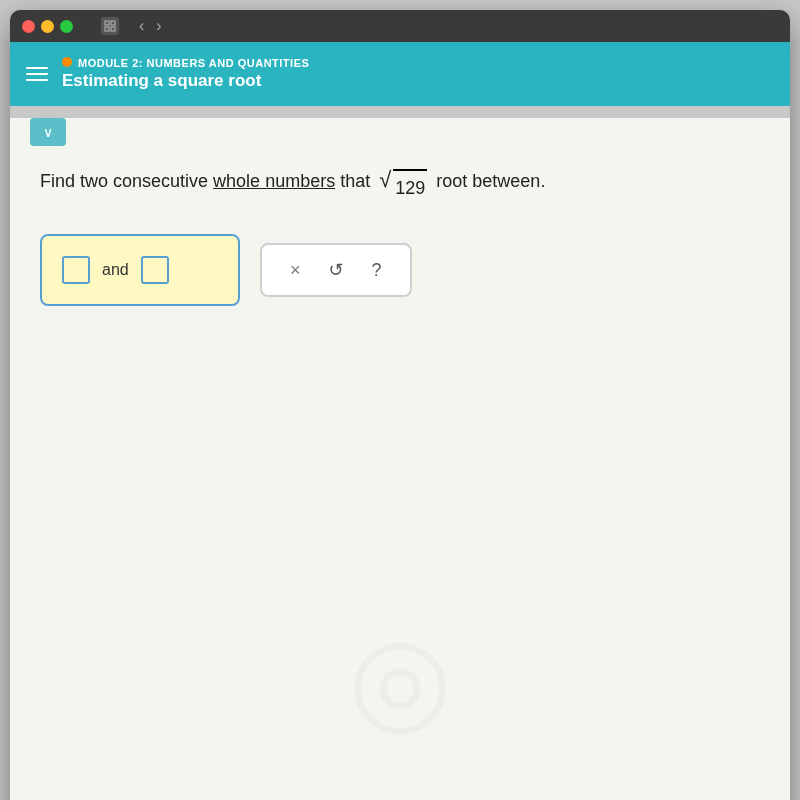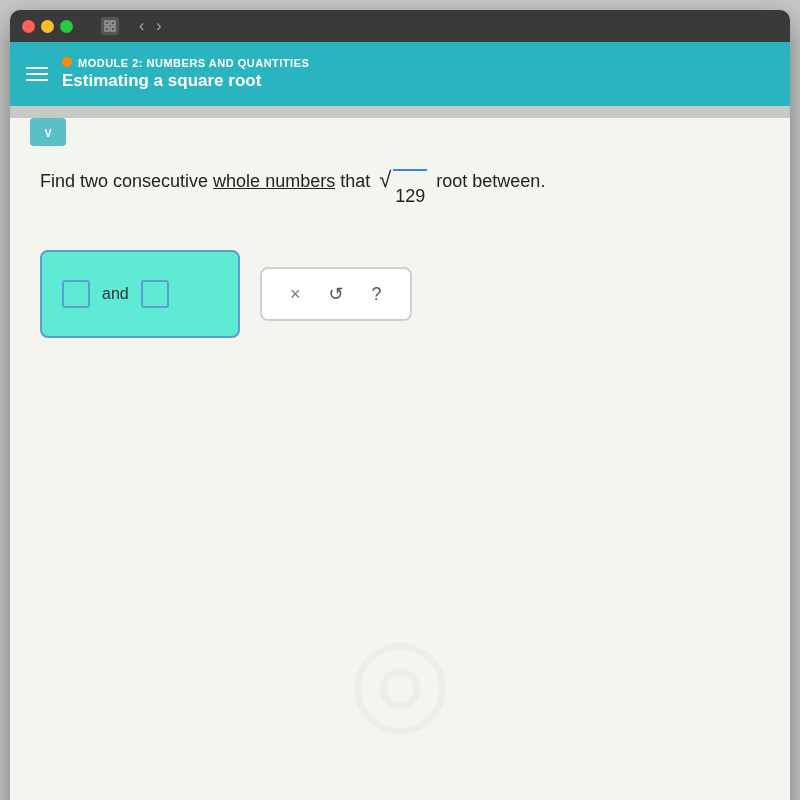--- a/index.html
+++ b/index.html
@@ -177,42 +177,42 @@
     }
 
     .sqrt-symbol {
       font-size: 22px;
       line-height: 1;
       position: relative;
     }
 
     .sqrt-content {
       display: inline-block;
-      border-top: 2px solid #3b82f6;
-      padding: 12px 2px;
+      border-top: 2px solid #000000;
+      padding: 4px 2px;
       font-size: 18px;
       margin-left: 2px;
     }
 
     
     .answer-row {
       display: flex;
       align-items: center;
       gap: 20px;
       margin-top: 10px;
     }
 
     .answer-box {
       border: 2px solid #5a9fd4;
       border-radius: 8px;
-      padding: 28px 20px;
+      padding: 20px 20px;
       display: flex;
       align-items: center;
       gap: 12px;
-      background: #5eead4;
+      background: #fef9c3;
       min-width: 200px;
     }
 
     .input-square {
       width: 28px;
       height: 28px;
       border: 2px solid #5a9fd4;
       border-radius: 3px;
       display: inline-block;
     }

